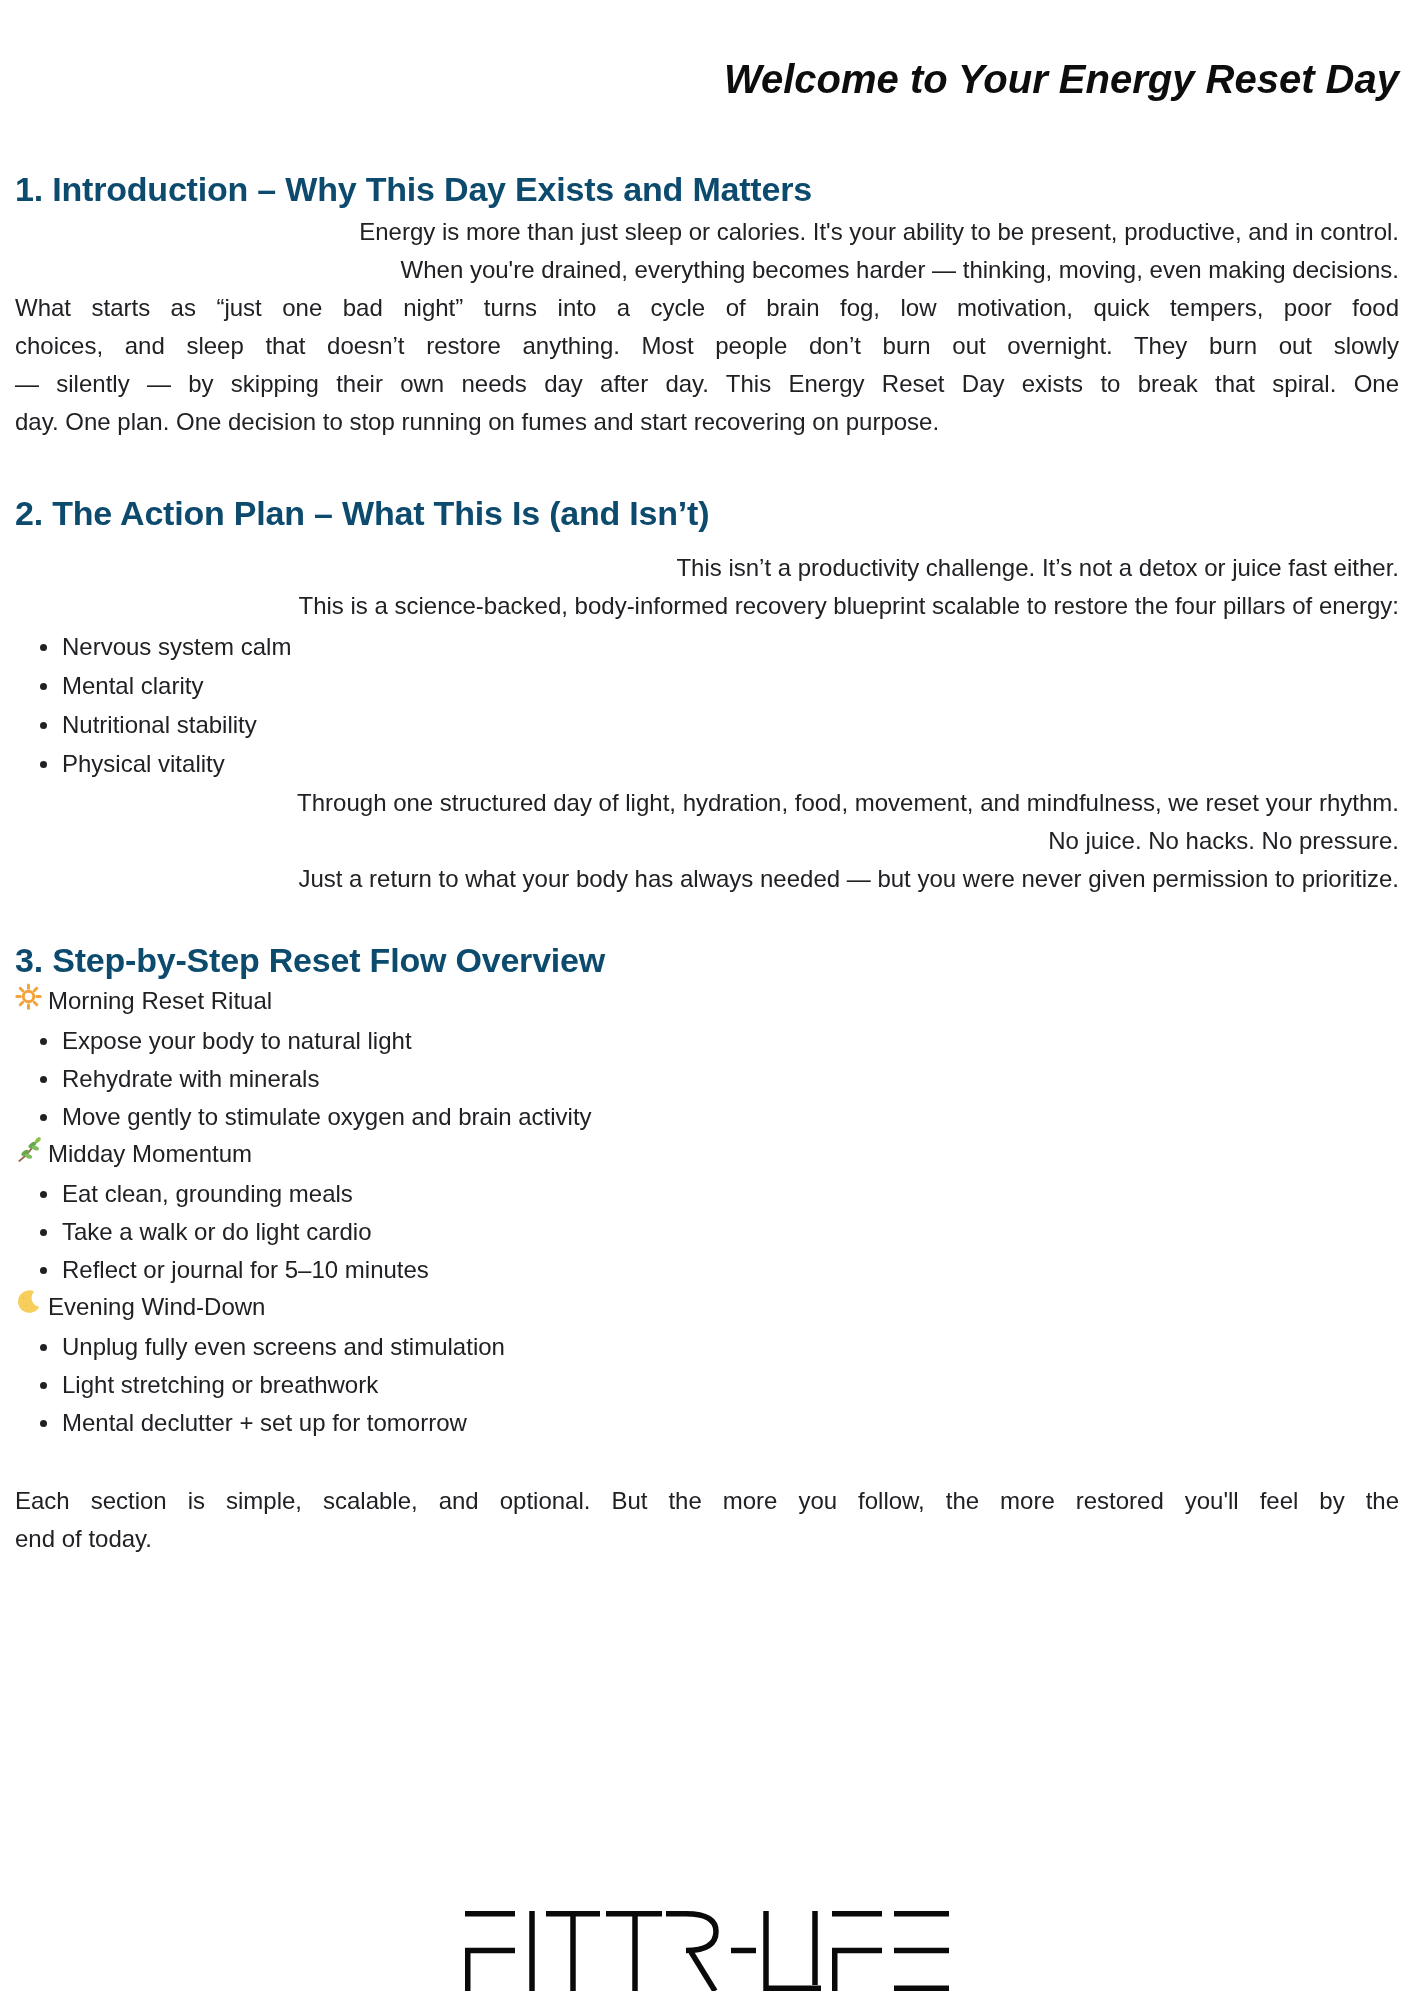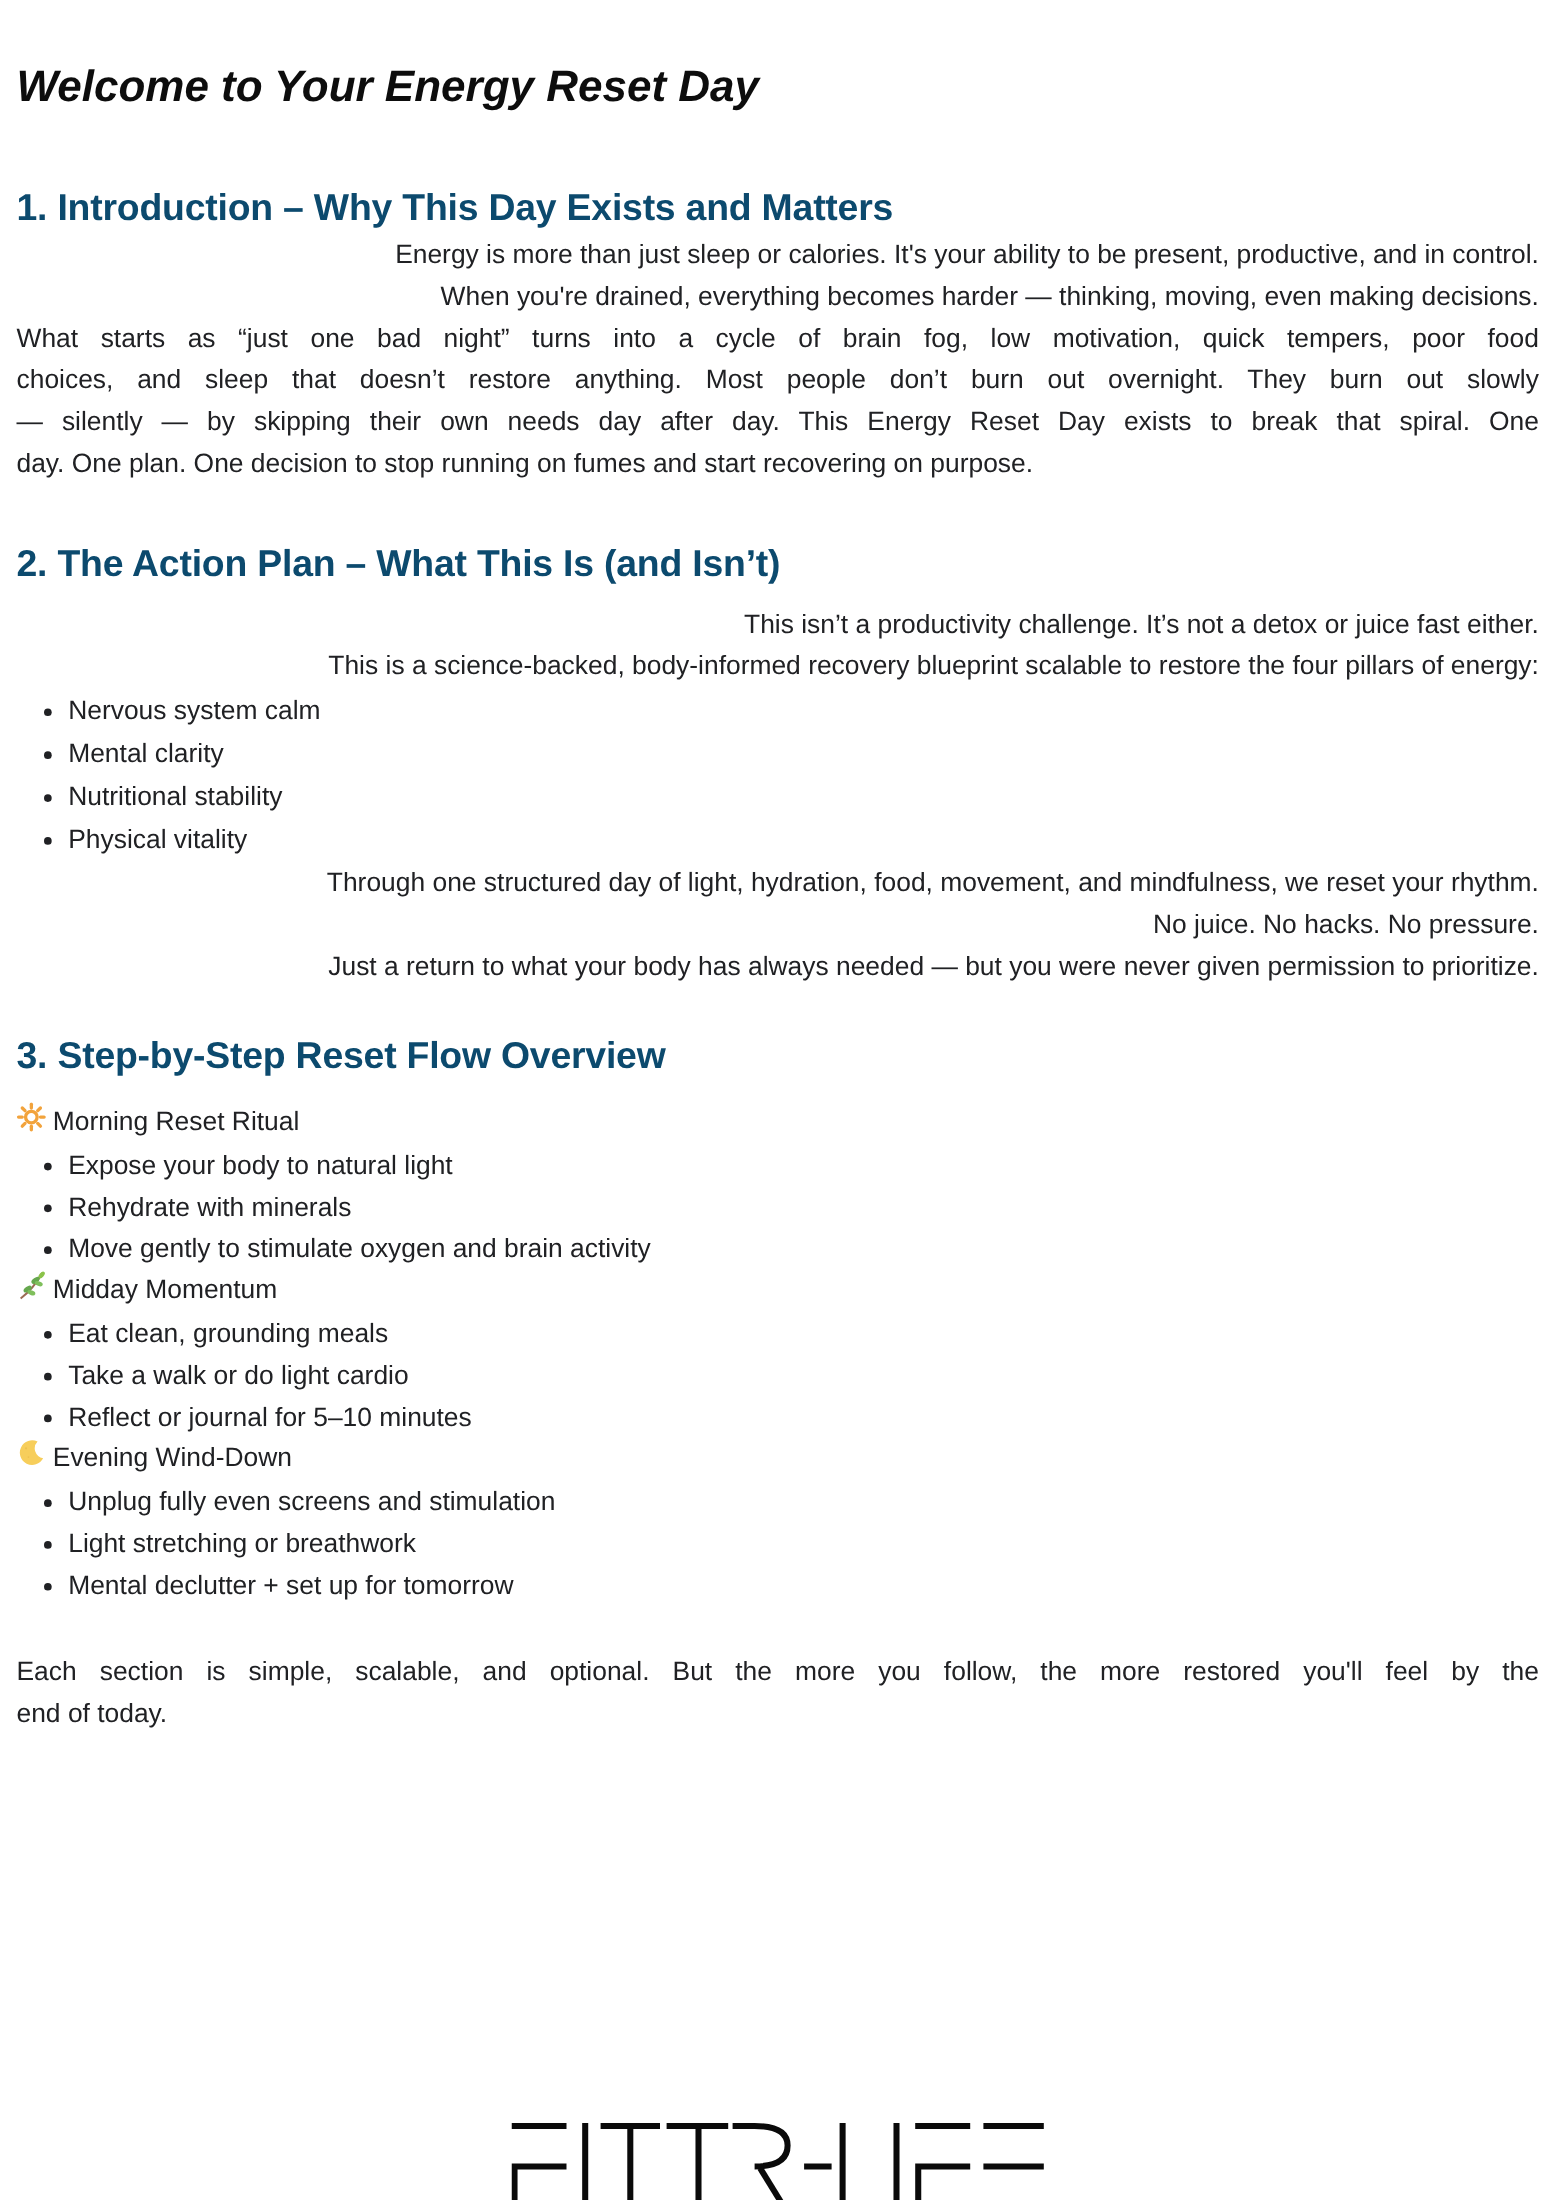--- a/index.html
+++ b/index.html
@@ -9,32 +9,32 @@
     background:#ffffff;
     font-family:"Liberation Sans","DejaVu Sans",sans-serif;
     font-size:24px;line-height:38px;
     color:#202124;
     overflow:hidden;
   }
   .content{padding:0 15px;}
   .doc-title{
     font-size:40px;line-height:44px;
     font-weight:bold;font-style:italic;
-    text-align:left;
+    text-align:right;
     color:#0d0d0d;
     margin:57px 0 0 0;
   }
   h2{
     font-size:34px;line-height:40px;
     font-weight:bold;color:#0c4a6e;
     letter-spacing:-0.2px;
   }
   .h2-intro{margin:68px 0 4px 0;}
   .h2-plan{margin:52px 0 16px 0;}
-  .h2-flow{margin:42px 0 22px 0;}
+  .h2-flow{margin:42px 0 3px 0;}
   .line{white-space:nowrap;text-align:right;}
   .jline{text-align:justify;text-align-last:justify;}
   .jlast{text-align:left;}
   ul.bullets{
     list-style:none;
     margin:3px 0 0 0;padding:0;
   }
   ul.bullets li{
     position:relative;
     padding-left:47px;

